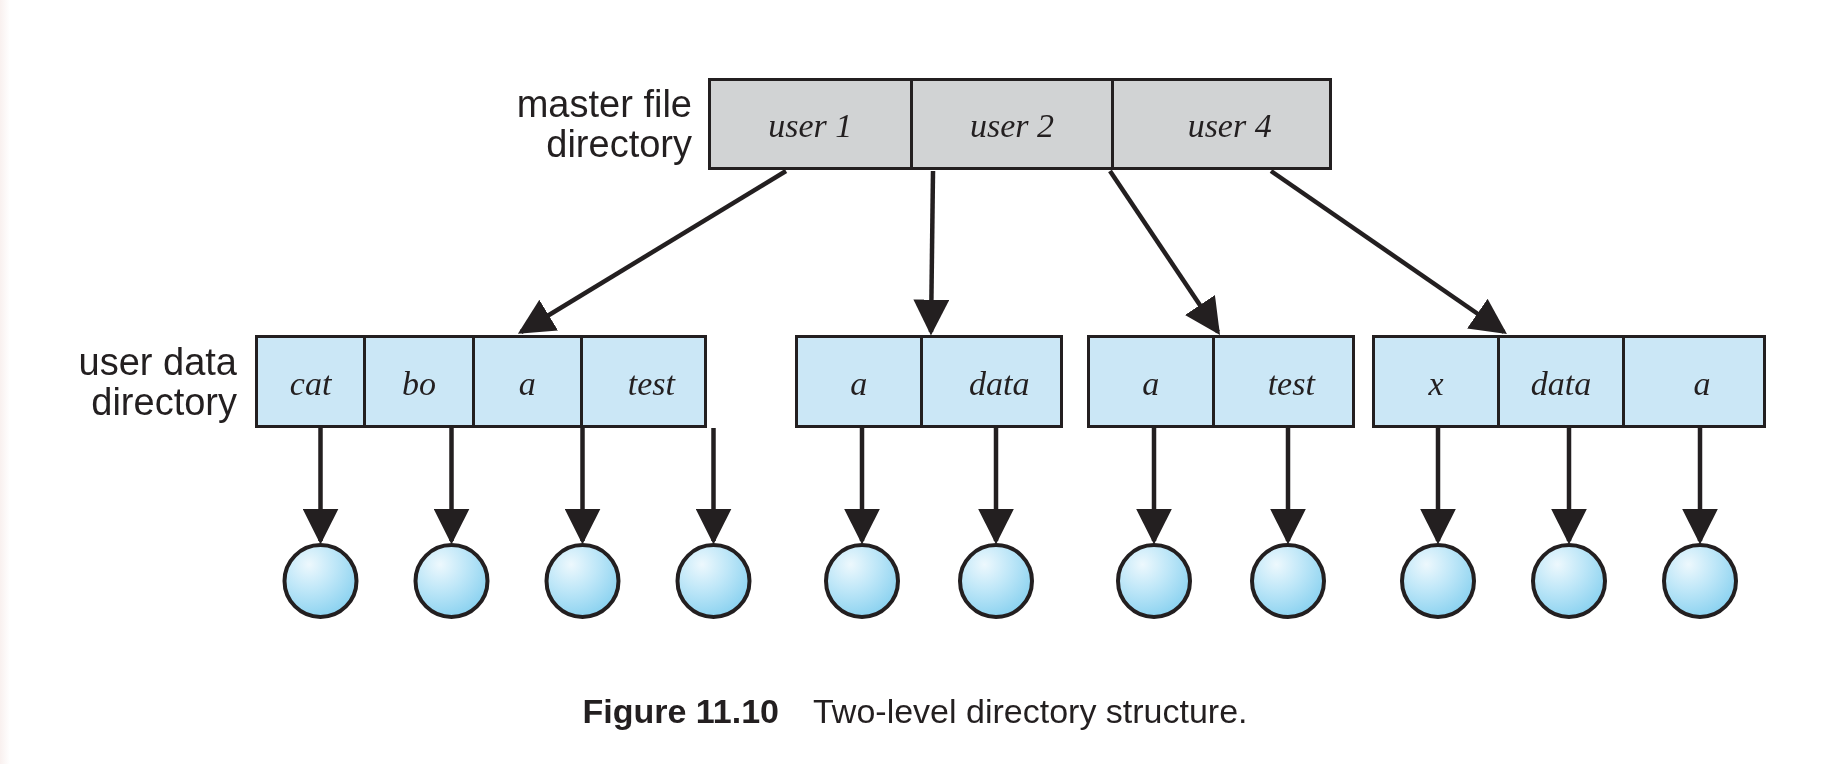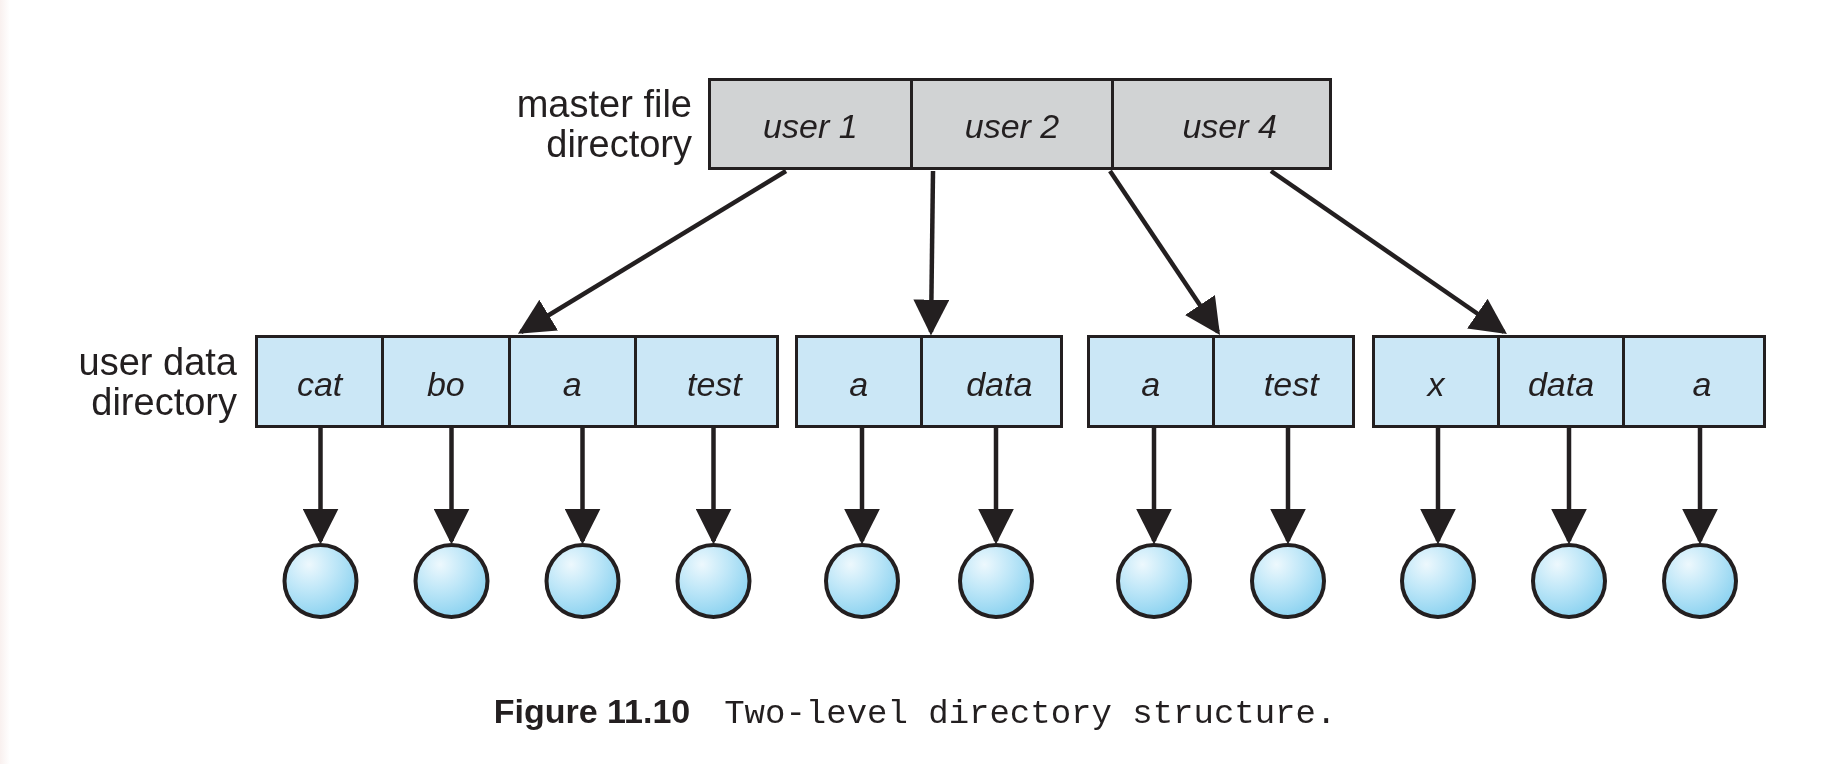--- a/index.html
+++ b/index.html
@@ -17,24 +17,25 @@
     background: linear-gradient(to right, rgba(246,234,232,0.7), rgba(255,255,255,0));
   }
   svg.overlay { position: absolute; left: 0; top: 0; width: 1830px; height: 764px; }
 
   
   .dirbox {
     position: absolute;
     display: flex;
     box-sizing: border-box;
     border: 3px solid var(--ink, #231f20);
+    font-family: Liberation Serif, serif;
   }
   .mfd-box { left: 708px; top: 78px; width: 624px; height: 92px; background: var(--mfd-fill, #d1d3d4); }
   .ufd-box { top: 335px; height: 93px; background: var(--ufd-fill, #cbe7f6); }
-  .ufd-g1 { left: 255px;  width: 524px; }
+  .ufd-g1 { left: 255px;  width: 452px; }
   .ufd-g2 { left: 795px;  width: 268px; }
   .ufd-g3 { left: 1087px; width: 268px; }
   .ufd-g4 { left: 1372px; width: 394px; }
 
   .cell {
     flex: 1 1 0;
     display: flex;
     align-items: center;
     justify-content: center;
     font-style: italic;
@@ -64,21 +65,21 @@
   
   .caption {
     position: absolute;
     left: 0; right: 0;
     top: 692px;
     text-align: center;
     font-size: 34px;
     white-space: nowrap;
   }
   .caption .fig-num { font-weight: bold; }
-  .caption .fig-text { margin-left: 34px; font-family: Liberation Mono, monospace; }
+  .caption .fig-text { margin-left: 34px; }
 </style>
 </head>
 <body>
 
 <div class="stage">
 
   <div class="edge-strip"></div>
 
   <svg class="overlay" viewBox="0 0 1830 764">
     <defs>

